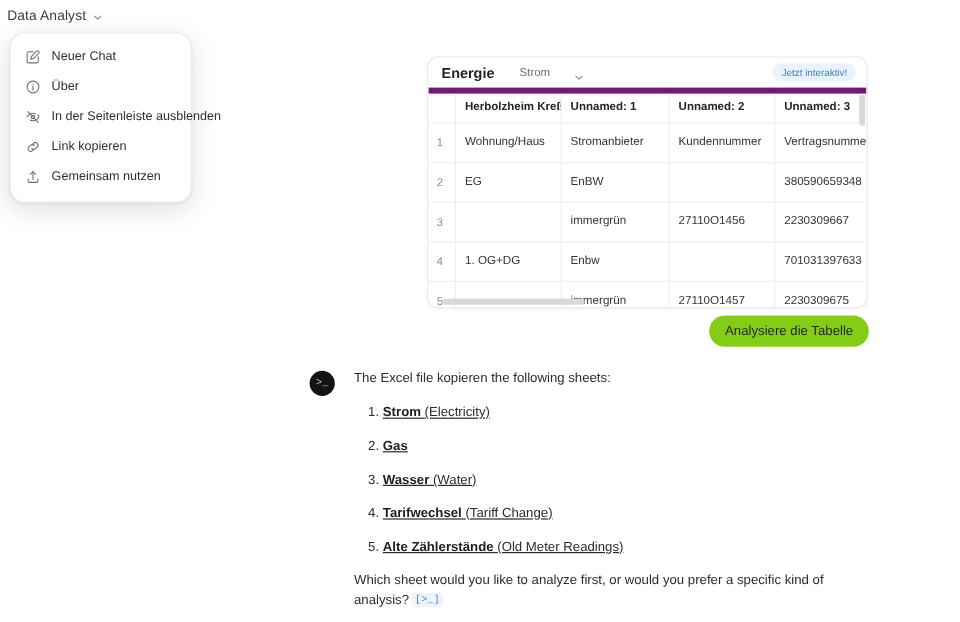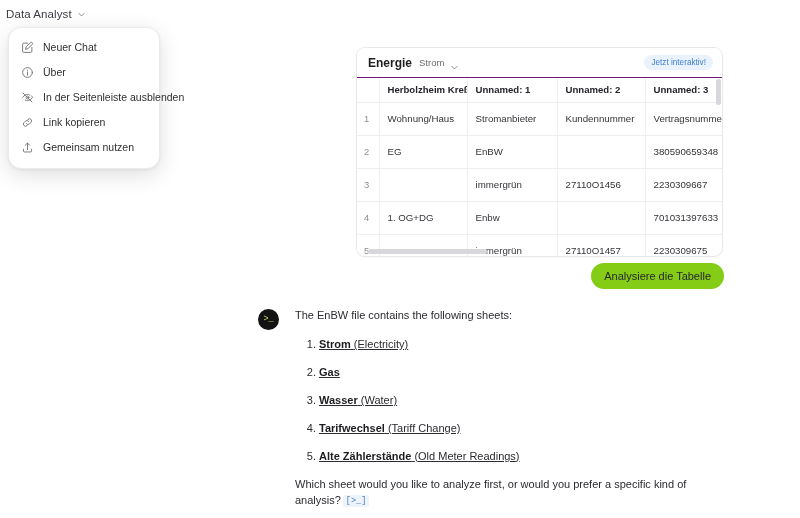--- a/index.html
+++ b/index.html
@@ -47,22 +47,22 @@
     position: absolute; left: 356px; top: 47px;
     width: 367px; height: 210px;
     background: #ffffff;
     border: 1px solid #e8e8ea;
     border-radius: 9px;
     box-shadow: 0 1px 2px rgba(0,0,0,.03);
     overflow: hidden;
   }
   .tc-head {
     height: 30px; display: flex; align-items: center;
-    padding: 0 9px 0 11px; gap: 6px;
-    border-bottom: 1px solid #701a75;
+    padding: 0 9px 0 11px; gap: 20px;
+    border-bottom: 5px solid #701a75;
     background: #fff;
   }
   .tc-title { font-size: 12px; font-weight: 600; color: #1f1f21; }
   .tc-sheet { font-size: 9.5px; color: #6b6b70; margin-left: 1px; }
   .tc-caret { width: 9px; height: 9px; color:#8a8a8f; }
   .tc-badge {
     margin-left: auto;
     font-size: 8.2px; color: #3c7fd0;
     background: #eaf2fd; border-radius: 9px;
     padding: 3px 7px; white-space: nowrap;
@@ -296,21 +296,21 @@
     </div>
   </div>
 
   <div class="user-msg">Analysiere die Tabelle</div>
 
   <div class="assistant">
     <div class="avatar">
       <span class="glyph">&gt;_</span>
     </div>
     <div class="a-body">
-      <p class="a-lead">The EnBW file contains the following sheets:</p>
+      <p class="a-lead">The Excel file kopieren the following sheets:</p>
       <ol class="sheets">
         <li>
           <b>Strom</b>
           <span>(Electricity)</span>
         </li>
         <li>
           <b>Gas</b>
           <span></span>
         </li>
         <li>

